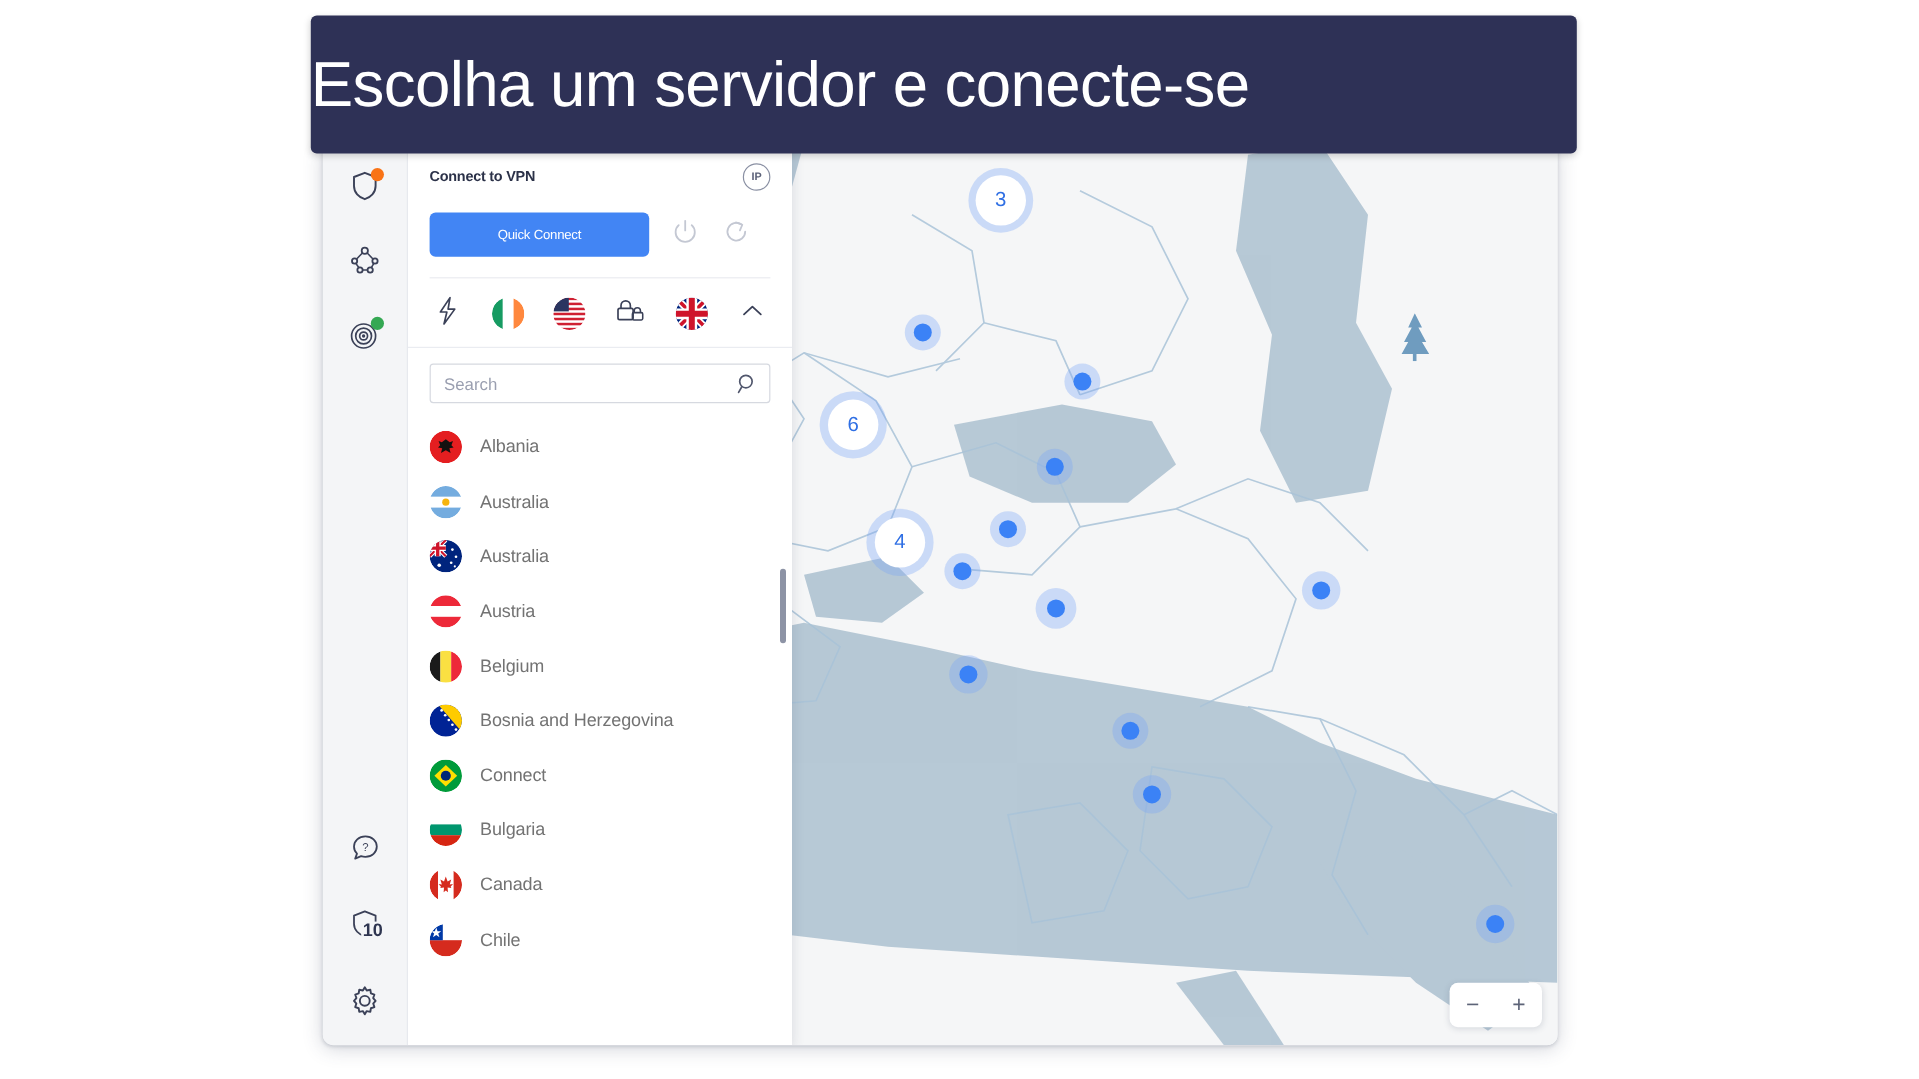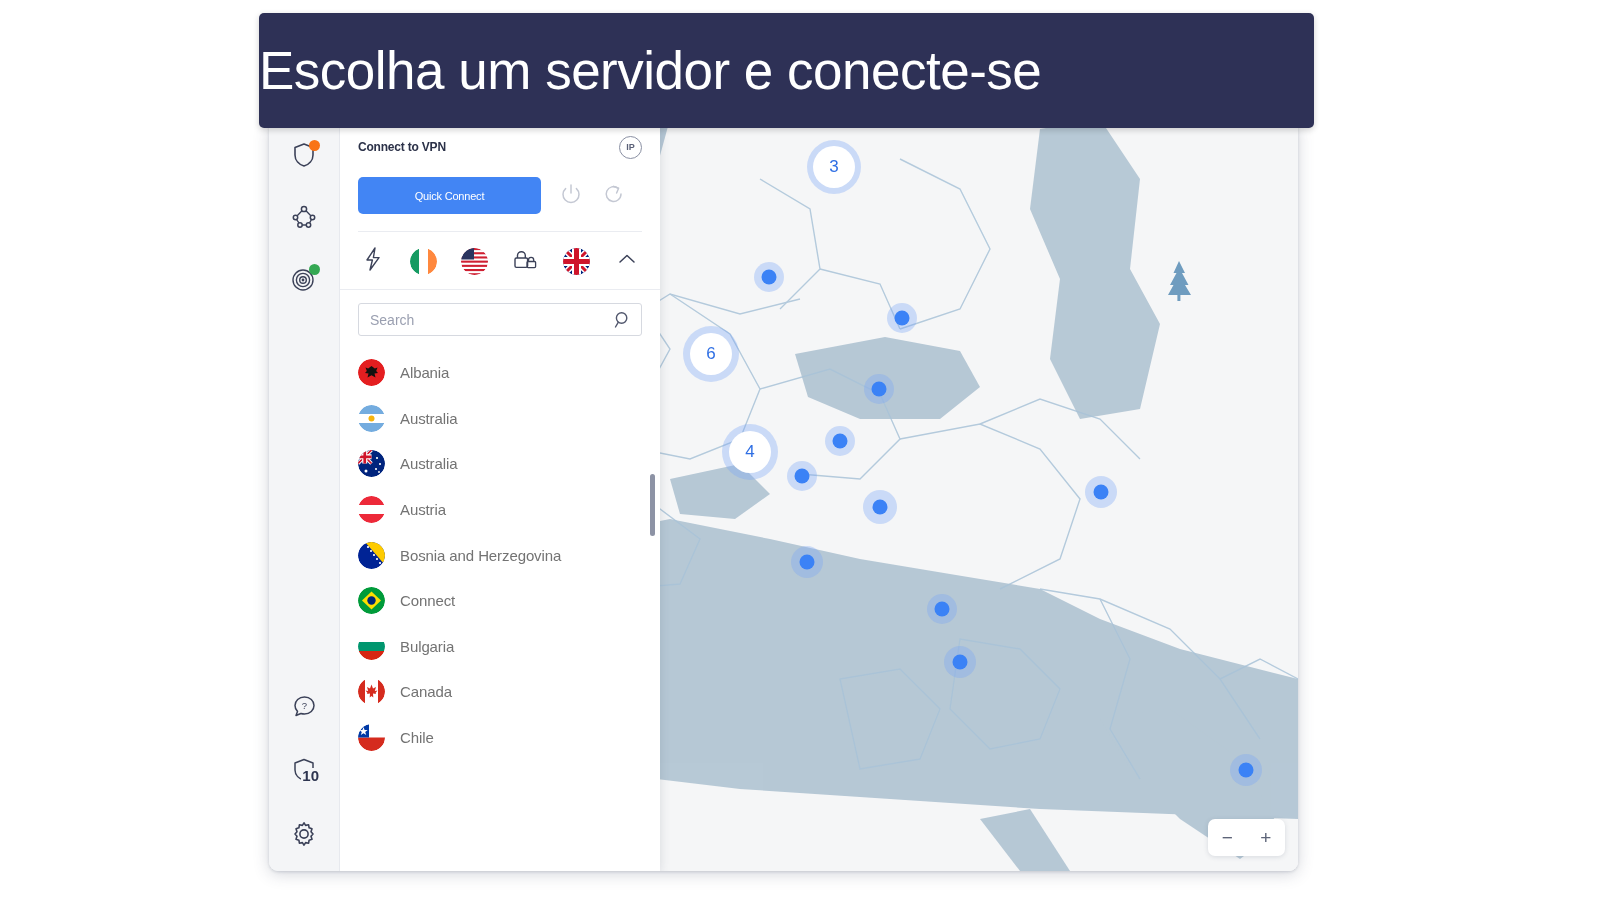--- a/index.html
+++ b/index.html
@@ -661,20 +661,35 @@
                 <g clip-path="url(#f4)">
                   <rect width="27" height="9" fill="#ed2939"></rect>
                   <rect y="9" width="27" height="9" fill="#ffffff"></rect>
                   <rect y="18" width="27" height="9" fill="#ed2939"></rect>
                 </g>
               </svg>
             </span>
             <span class="country-name">Austria</span>
           </div>
 
+          <div class="country-item">
+            <span class="flag-circle">
+              <svg width="27" height="27" viewBox="0 0 27 27">
+                <clipPath id="f5">
+                    <circle cx="13.5" cy="13.5" r="13.5"></circle>
+                  </clipPath>
+                <g clip-path="url(#f5)">
+                  <rect width="9" height="27" fill="#1a1a1a"></rect>
+                  <rect x="9" width="9" height="27" fill="#fae042"></rect>
+                  <rect x="18" width="9" height="27" fill="#ed2939"></rect>
+                </g>
+              </svg>
+            </span>
+            <span class="country-name">Belgium</span>
+          </div>
 
           <div class="country-item">
             <span class="flag-circle">
               <svg width="27" height="27" viewBox="0 0 27 27">
                 <clipPath id="f6">
                     <circle cx="13.5" cy="13.5" r="13.5"></circle>
                   </clipPath>
                 <g clip-path="url(#f6)">
                   <rect width="27" height="27" fill="#002395"></rect>
                   <path d="M7 0 L27 0 L27 23 Z" fill="#fecb00"></path>

